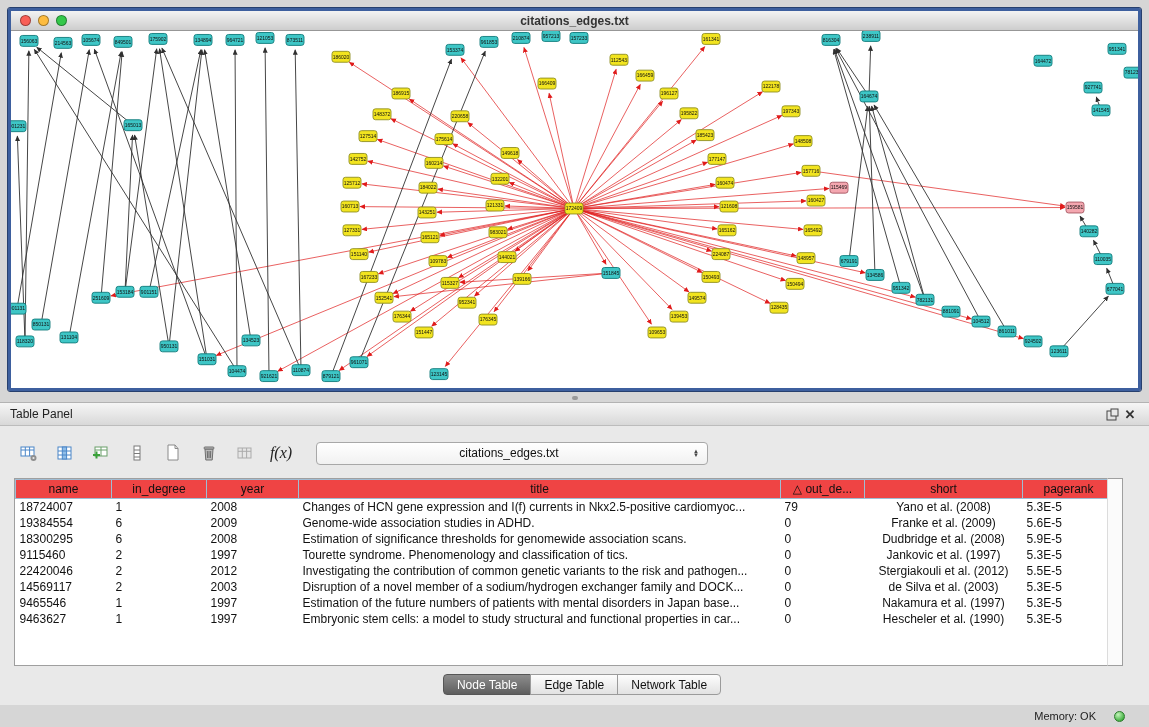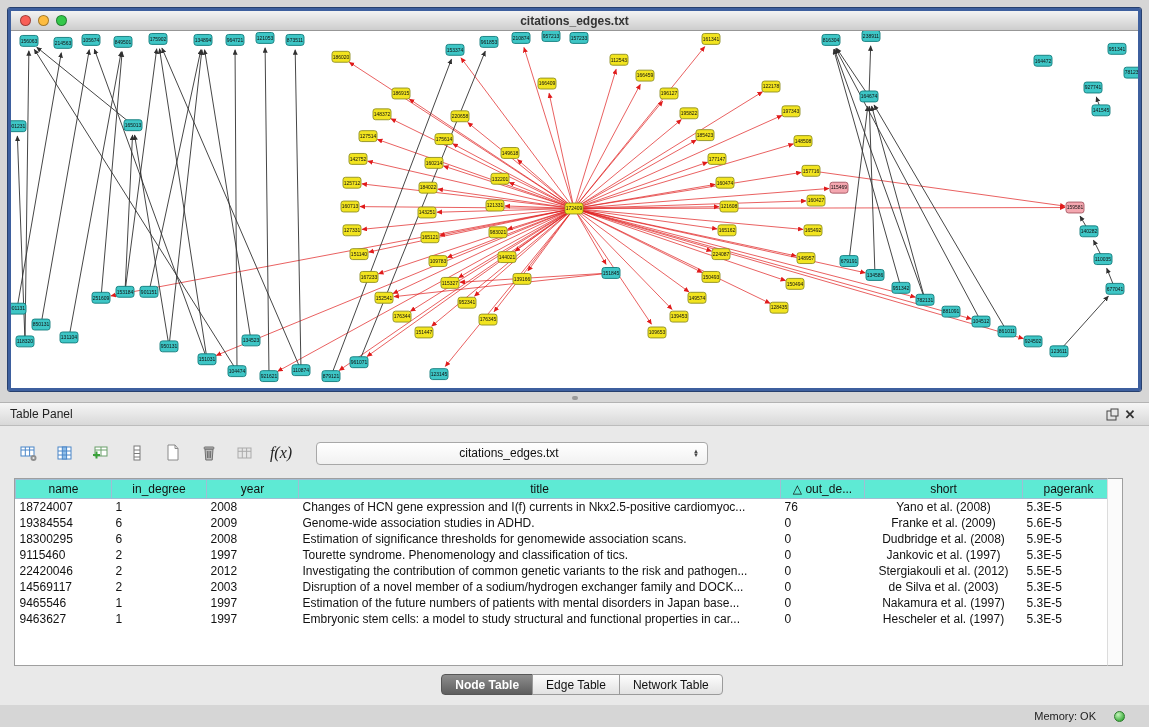--- a/index.html
+++ b/index.html
@@ -39,37 +39,37 @@
   .fx-btn { font-family:"Liberation Serif", serif; font-style:italic; font-size:16px; color:#222; }
   .combo { margin-left:14px; width:392px; height:23px; background:linear-gradient(#ffffff,#f1f1f1);
     border:1px solid #a8a8a8; border-radius:4px; display:flex; align-items:center; padding:0 8px; font-size:12px; color:#111; }
   .combo .combo-label { flex:1; text-align:center; }
   .combo .arrows { display:flex; flex-direction:column; line-height:4px; font-size:6px; color:#444; }
 
   .table-area { display:flex; }
   .table-viewport { width:1093px; height:188px; background:#fff; border:1px solid #9f9f9f; border-right:none; overflow:hidden; }
   .vscrollbar { width:16px; height:188px; background:#fbfbfb; border:1px solid #9f9f9f; border-left:1px solid #dcdcdc; }
   table { border-collapse:collapse; table-layout:fixed; width:1091px; font-size:12px; }
-  thead th { background:#5eead4; border:1px solid #9fbdd4; font-weight:normal; height:19px;
+  thead th { background:#ef4444; border:1px solid #9fbdd4; font-weight:normal; height:19px;
     padding:0 4px; white-space:nowrap; overflow:hidden; color:#111; }
   tbody td { height:16px; line-height:16px; padding:0 4px; white-space:nowrap; overflow:hidden; color:#111; }
   th:nth-child(1), td:nth-child(1) { width:96px; }
   th:nth-child(2), td:nth-child(2) { width:95px; }
   th:nth-child(3), td:nth-child(3) { width:92px; }
   th:nth-child(4), td:nth-child(4) { width:482px; }
   th:nth-child(5), td:nth-child(5) { width:84px; }
   th:nth-child(6), td:nth-child(6) { width:158px; text-align:center; }
   th:nth-child(7), td:nth-child(7) { width:92px;margin-left:6px; }
   td:nth-child(6) { text-align:center; }
 
   .tabs-row { display:flex; justify-content:center; margin-top:8px; }
   .tab { height:21px; padding:0 13px; font-size:12px; font-family:"Liberation Sans",sans-serif;
     display:flex; align-items:center; border:1px solid #9b9b9b; margin-left:-1px;
     background:linear-gradient(#fdfdfd,#e2e2e2); color:#111; }
-  .tab:first-child { border-radius:4px 0 0 4px; margin-left:15px;font-weight:bold; }
+  .tab:first-child { border-radius:4px 0 0 4px; margin-left:15px; }
   .tab:last-child { border-radius:0 4px 4px 0; }
   .tab.active { background:linear-gradient(#8d8d8d,#5e5e5e); color:#fff; border-color:#565656; }
 
   
   .status-bar { position:absolute; left:0; bottom:0; width:1149px; height:22px; background:#d6d6d6;
     display:flex; align-items:center; justify-content:flex-end; gap:18px; padding-right:24px; font-size:11px; color:#222; }
   .led { width:11px; height:11px; border-radius:50%; border:1px solid #2c7a2c;
     background:radial-gradient(circle at 35% 30%, #c4f5ba, #3fae3f 75%); }
 </style>
 </head>
@@ -750,21 +750,21 @@
                   <th>short</th>
                   <th>pagerank</th>
                 </tr>
               </thead>
             <tbody id="table-body">
                 <tr>
                   <td>18724007</td>
                   <td>1</td>
                   <td>2008</td>
                   <td>Changes of HCN gene expression and I(f) currents in Nkx2.5-positive cardiomyoc...</td>
-                  <td>76</td>
+                  <td>79</td>
                   <td>Yano et al. (2008)</td>
                   <td>5.3E-5</td>
                 </tr>
                 <tr>
                   <td>19384554</td>
                   <td>6</td>
                   <td>2009</td>
                   <td>Genome-wide association studies in ADHD.</td>
                   <td>0</td>
                   <td>Franke et al. (2009)</td>
@@ -814,21 +814,21 @@
                   <td>0</td>
                   <td>Nakamura et al. (1997)</td>
                   <td>5.3E-5</td>
                 </tr>
                 <tr>
                   <td>9463627</td>
                   <td>1</td>
                   <td>1997</td>
                   <td>Embryonic stem cells: a model to study structural and functional properties in car...</td>
                   <td>0</td>
-                  <td>Hescheler et al. (1997)</td>
+                  <td>Hescheler et al. (1990)</td>
                   <td>5.3E-5</td>
                 </tr>
               </tbody>
           </table>
         </div>
         <div class="vscrollbar"></div>
       </div>
 
       <div class="tabs-row" id="tabs">
           <button class="tab active">Node Table</button>

